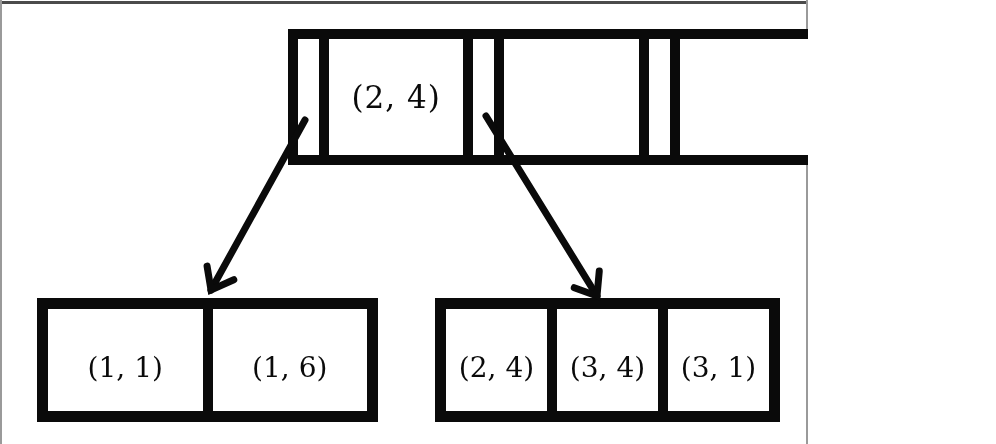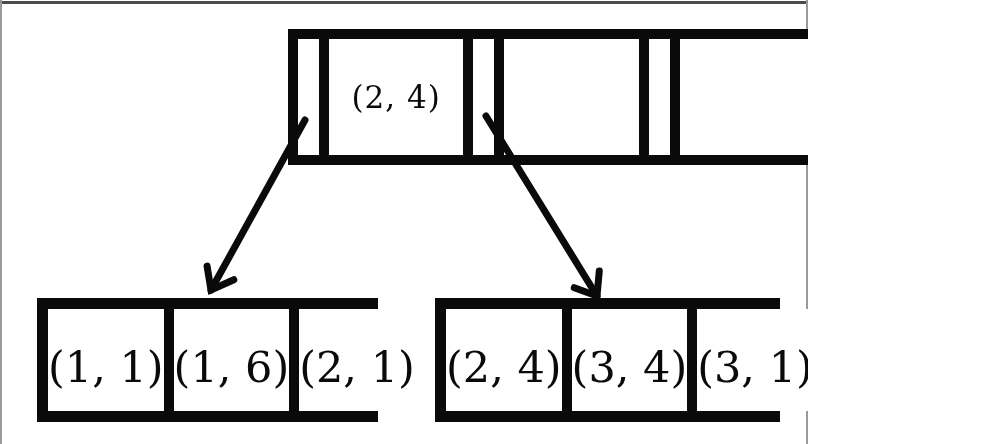--- a/index.html
+++ b/index.html
@@ -59,21 +59,21 @@
     justify-content: center;
   }
   .ptr { flex: 0 0 21px; }
   .key {
     flex: 1 1 0;
     font-size: 31px;
     letter-spacing: 1px;
     white-space: nowrap;
   }
   .leaf .key {
-    font-size: 43px;
+    font-size: 28px;
     padding-top: 14px;
     box-sizing: border-box;
     letter-spacing: 0;
   }
 
   .arrows {
     position: absolute;
     left: 0; top: 0;
     pointer-events: none;
   }
@@ -104,21 +104,20 @@
     <div class="cell ptr"></div>
     <div class="cell key"></div>
     <div class="cell ptr"></div>
     <div class="cell key"></div>
     <div class="cell ptr"></div>
   </div>
 
   <div class="node leaf leaf-left">
     <div class="cell key">(1, 1)</div>
     <div class="cell key">(1, 6)</div>
-    <div class="cell key">(2, 1)</div>
   </div>
 
   <div class="node leaf leaf-right">
     <div class="cell key">(2, 4)</div>
     <div class="cell key">(3, 4)</div>
     <div class="cell key">(3, 1)</div>
   </div>
 
   <svg class="arrows" width="996" height="444" viewBox="0 0 996 444">
     <defs>

